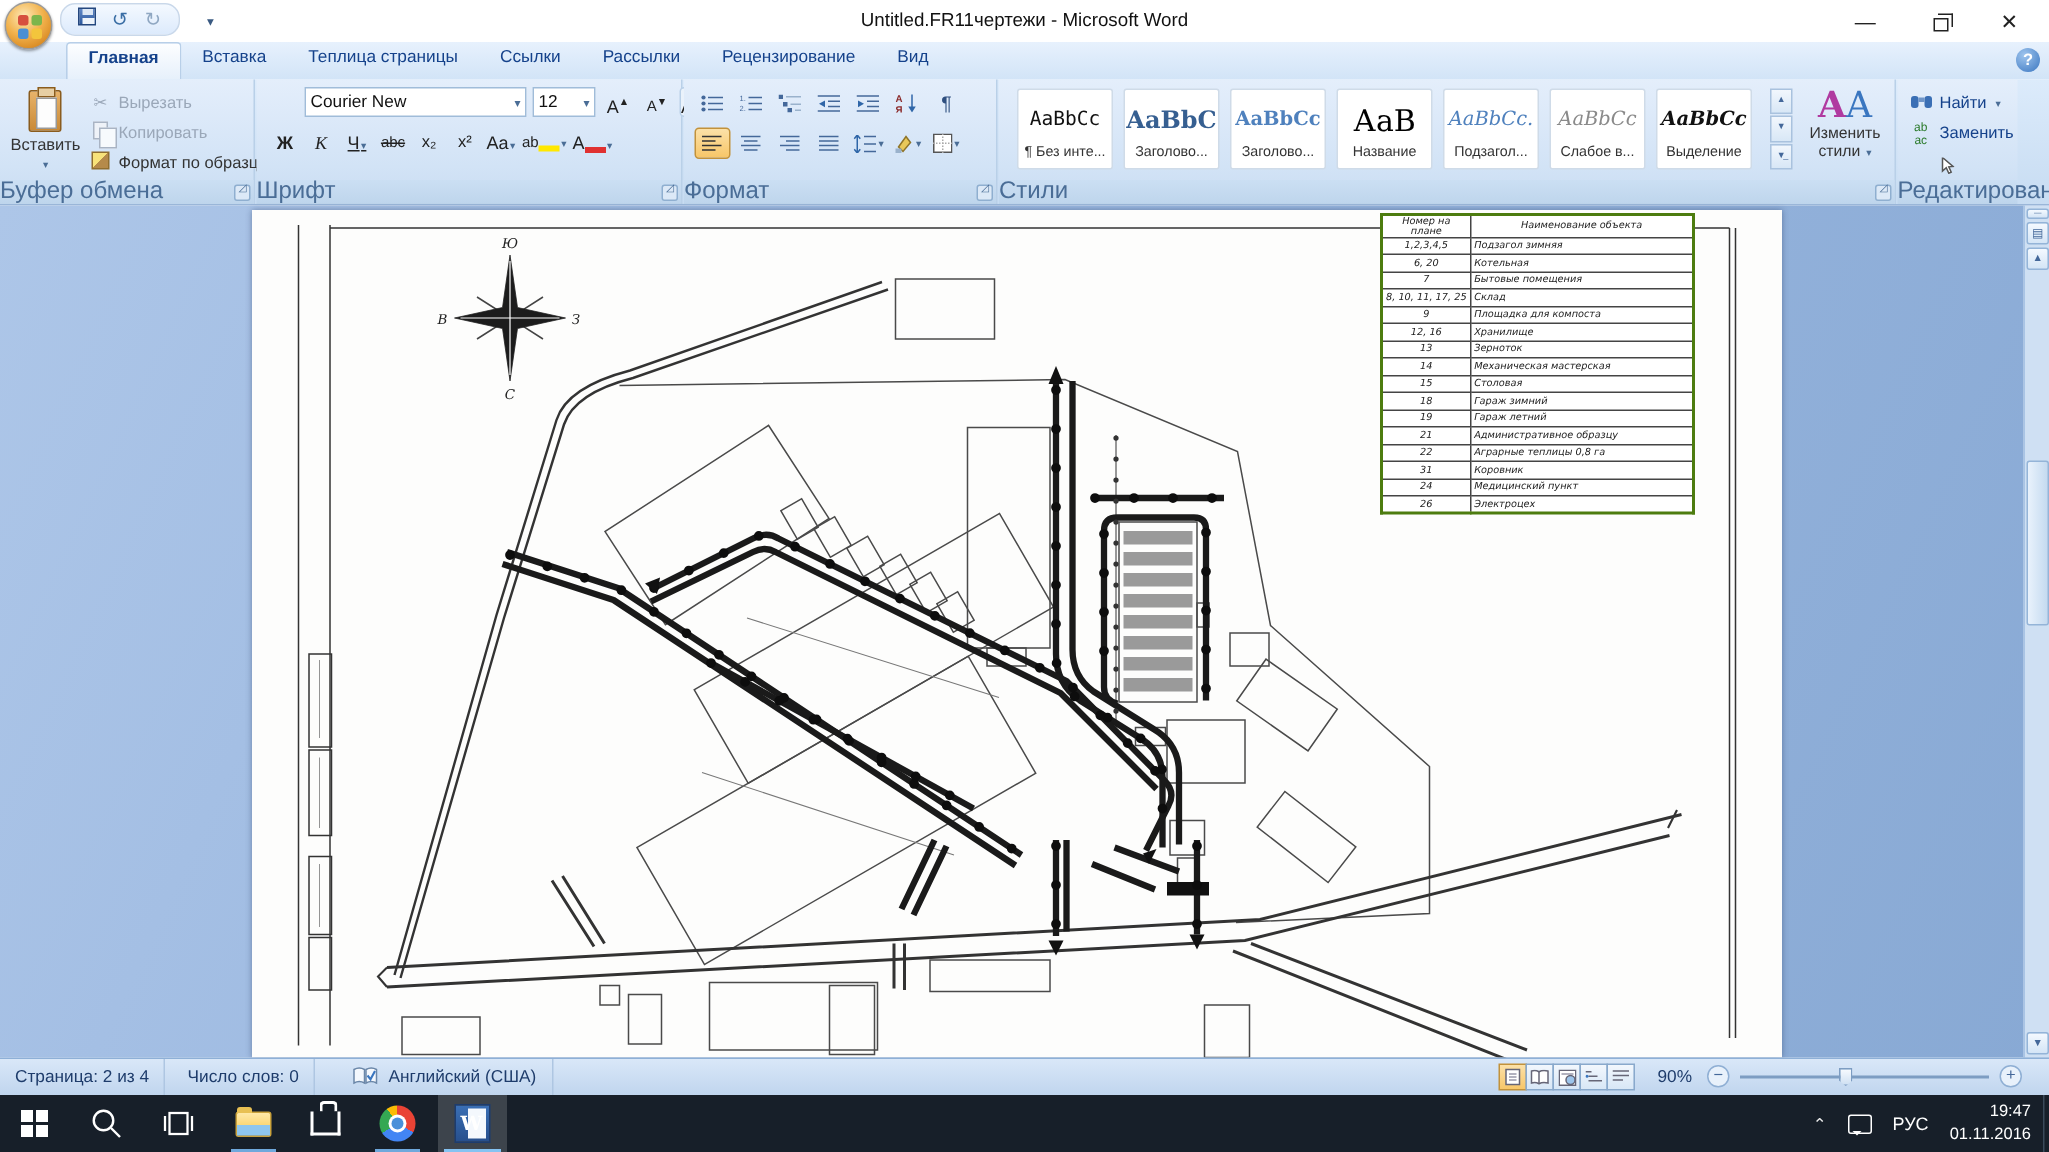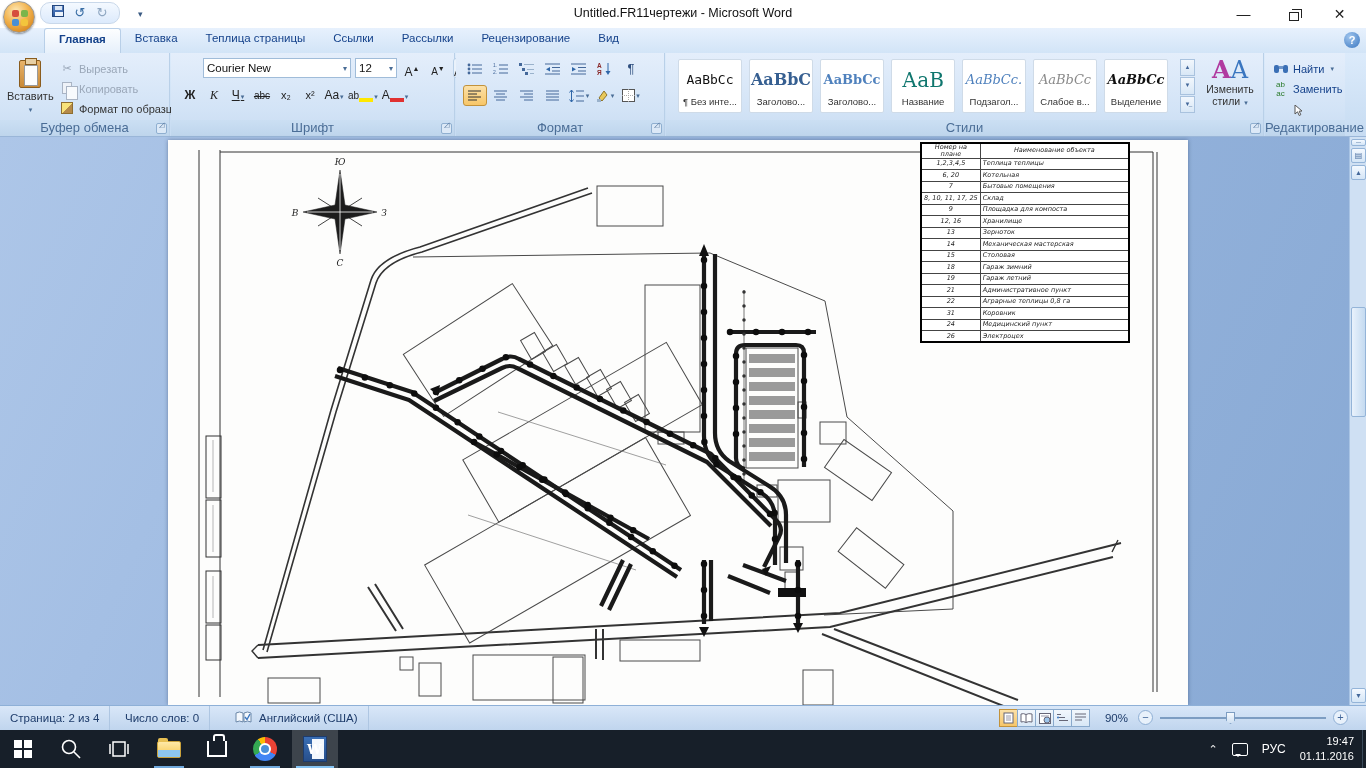--- a/index.html
+++ b/index.html
@@ -45,22 +45,22 @@
     border-radius:3px 3px 0 0; color:#15428b; font-weight:bold; }
   #help-btn { position:absolute; right:6px; top:4px; width:16px; height:16px; border-radius:50%;
     background:radial-gradient(circle at 35% 30%, #9fc5ee, #3a76c0); color:#fff; font-size:11px; font-weight:bold;
     text-align:center; line-height:16px; }
 
   
   #ribbon { position:absolute; top:53px; left:0; width:1366px; height:84px;
     background:linear-gradient(#dcebfb,#c7dcf2); border-bottom:1px solid #9ab6d8; }
   .group { position:absolute; top:0; height:83px; border-right:1px solid #b9d0e8;
     background:linear-gradient(#e4eefb,#d2e3f6 70%,#c9dcf2); }
-  .grp-label { position:absolute; bottom:0; left:0; right:0; height:16px; font-size:13px; color:#4a6d96;
-    text-align:center; line-height:15px; background:linear-gradient(#cbdff3,#bed5ec); }
+  .grp-label { position:absolute; bottom:0; left:0; right:0; height:16px; font-size:16px; color:#4a6d96;
+    text-align:left; line-height:15px; background:linear-gradient(#cbdff3,#bed5ec); }
   .launcher { position:absolute; right:2px; bottom:2px; width:11px; height:11px; border:1px solid #8fafd0;
     border-radius:2px; background:#dce9f7; }
   .launcher::after { content:'◿'; position:absolute; left:2px; top:-3px; font-size:7px; color:#4a6d96; }
 
   
   #grp-clipboard { left:0; width:170px; }
   #paste-btn { position:absolute; left:6px; top:4px; width:48px; height:60px; text-align:center;
     font-size:11px; color:#333; border:1px solid transparent; border-radius:3px; }
   #clipboard-icon { display:inline-block; width:22px; height:28px; background:linear-gradient(#e8b36a,#c98936);
     border:1px solid #8a5c1e; border-radius:2px; position:relative; margin-top:2px; }
@@ -103,21 +103,21 @@
   
   #grp-styles { left:666px; width:598px; }
   #style-cards { position:absolute; left:12px; top:6px; display:flex; gap:7px; }
   .scard { width:64px; height:54px; background:#fff; border:1px solid #cfdbe8; border-radius:2px;
     text-align:center; overflow:hidden; padding-top:6px; }
   .scard .prev { display:block; height:30px; line-height:28px; font-size:15px; white-space:nowrap; }
   .scard .nm { display:block; font-size:9.5px; color:#333; white-space:nowrap; overflow:hidden; }
   .k-normal .prev { font-family:"DejaVu Sans Mono",monospace; font-size:13px; color:#111; }
   .k-h1 .prev { font-family:"DejaVu Serif",serif; font-weight:bold; color:#365f91; font-size:16px; }
   .k-h2 .prev { font-family:"DejaVu Serif",serif; font-weight:bold; color:#4f81bd; font-size:13px; }
-  .k-title .prev { font-family:"DejaVu Serif",serif; color:#0f766e; font-size:20px; }
+  .k-title .prev { font-family:"DejaVu Serif",serif; color:#000000; font-size:20px; }
   .k-subtitle .prev { font-family:"DejaVu Serif",serif; font-style:italic; color:#4f81bd; font-size:13px; }
   .k-subtle .prev { font-family:"DejaVu Serif",serif; font-style:italic; color:#8a8a8a; font-size:13px; }
   .k-emphasis .prev { font-family:"DejaVu Serif",serif; font-style:italic; font-weight:bold; color:#111; font-size:13px; }
   #style-scroll { position:absolute; left:514px; top:6px; width:15px; height:54px; display:flex; flex-direction:column; gap:1px; }
   .ssb { flex:1; border:1px solid #a9c2de; background:linear-gradient(#f2f7fd,#d8e7f6); font-size:6px; color:#44689a;
     text-align:center; line-height:15px; }
   #change-styles { position:absolute; left:534px; top:4px; width:60px; height:62px; text-align:center; font-size:10.5px; color:#333; }
   #chg-icon { font-family:"DejaVu Serif",serif; font-size:24px; line-height:26px; }
   #chg-icon .a1 { color:#b03aa0; font-weight:bold; } #chg-icon .a2 { color:#3a76c0; }
 
@@ -134,21 +134,21 @@
     box-shadow:0 0 4px rgba(30,50,90,.45); }
   #plan-svg { position:absolute; left:0; top:0; }
 
   
   #legend { position:absolute; left:752px; top:2px; width:210px; border-collapse:collapse;
     font-size:6.5px; font-style:italic; color:#222; background:#fff;
     font-family:"DejaVu Sans",sans-serif; }
   #legend td, #legend th { border:1px solid #444; height:11.5px; padding:0 2px; font-weight:normal; line-height:1.05; }
   #legend th { text-align:center; }
   #legend td.num { width:55px; text-align:center; white-space:nowrap; }
-  #legend { border:2px solid #000000;padding-left:27px; }
+  #legend { border:2px solid #4d7c0f;padding-left:27px; }
 
   
   #vscroll { position:absolute; right:0; top:0; width:17px; height:568px; background:#cfe0f3; border-left:1px solid #a9c4e4; }
   .scb { position:absolute; left:1px; width:15px; background:linear-gradient(#f4f9ff,#d4e5f6); border:1px solid #94b4d8;
     border-radius:2px; text-align:center; color:#44689a; }
   #sc-split { top:2px; height:7px; font-size:5px; line-height:4px; }
   #sc-ruler { top:11px; height:15px; font-size:8px; line-height:13px; }
   #sc-up { top:28px; height:15px; font-size:7px; line-height:14px; }
   #sc-down { top:551px; height:15px; font-size:7px; line-height:14px; }
   #sc-thumb { top:170px; height:110px; background:linear-gradient(90deg,#e9f2fc,#c4daf0); }
@@ -650,21 +650,21 @@
       <table id="legend">
         <thead>
           <tr>
             <th style="width:55px">Номер на плане</th>
             <th>Наименование объекта</th>
           </tr>
         </thead>
         <tbody id="legend-body">
             <tr>
               <td class="num">1,2,3,4,5</td>
-              <td>Теплица теплицы</td>
+              <td>Подзагол зимняя</td>
             </tr>
             <tr>
               <td class="num">6, 20</td>
               <td>Котельная</td>
             </tr>
             <tr>
               <td class="num">7</td>
               <td>Бытовые помещения</td>
             </tr>
             <tr>
@@ -694,21 +694,21 @@
             <tr>
               <td class="num">18</td>
               <td>Гараж зимний</td>
             </tr>
             <tr>
               <td class="num">19</td>
               <td>Гараж летний</td>
             </tr>
             <tr>
               <td class="num">21</td>
-              <td>Административное пункт</td>
+              <td>Административное образцу</td>
             </tr>
             <tr>
               <td class="num">22</td>
               <td>Аграрные теплицы 0,8 га</td>
             </tr>
             <tr>
               <td class="num">31</td>
               <td>Коровник</td>
             </tr>
             <tr>

